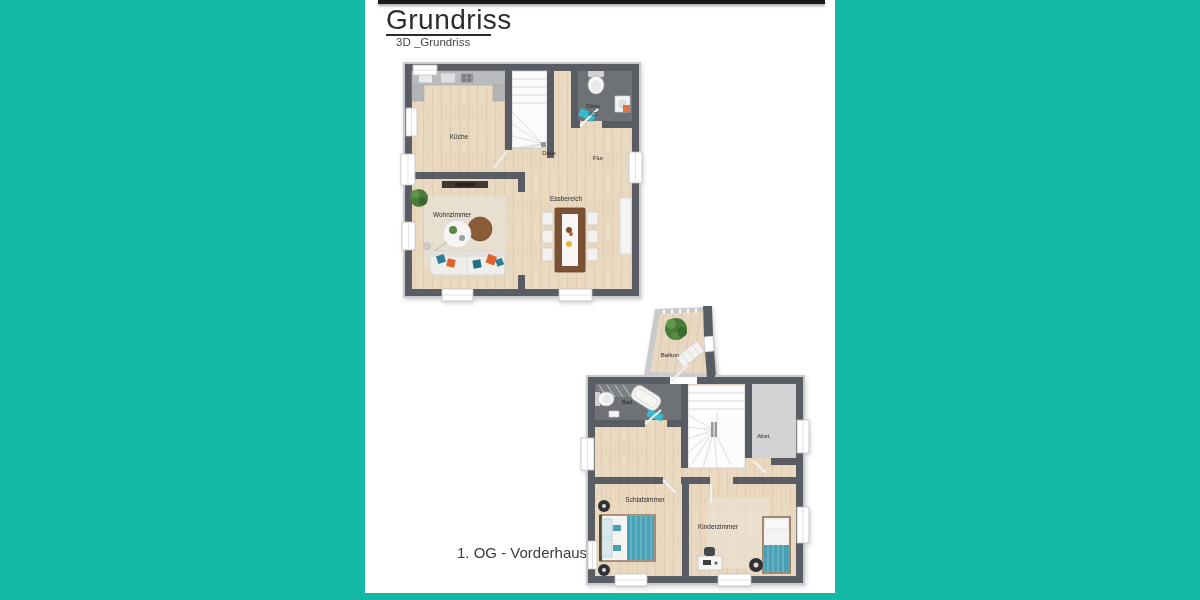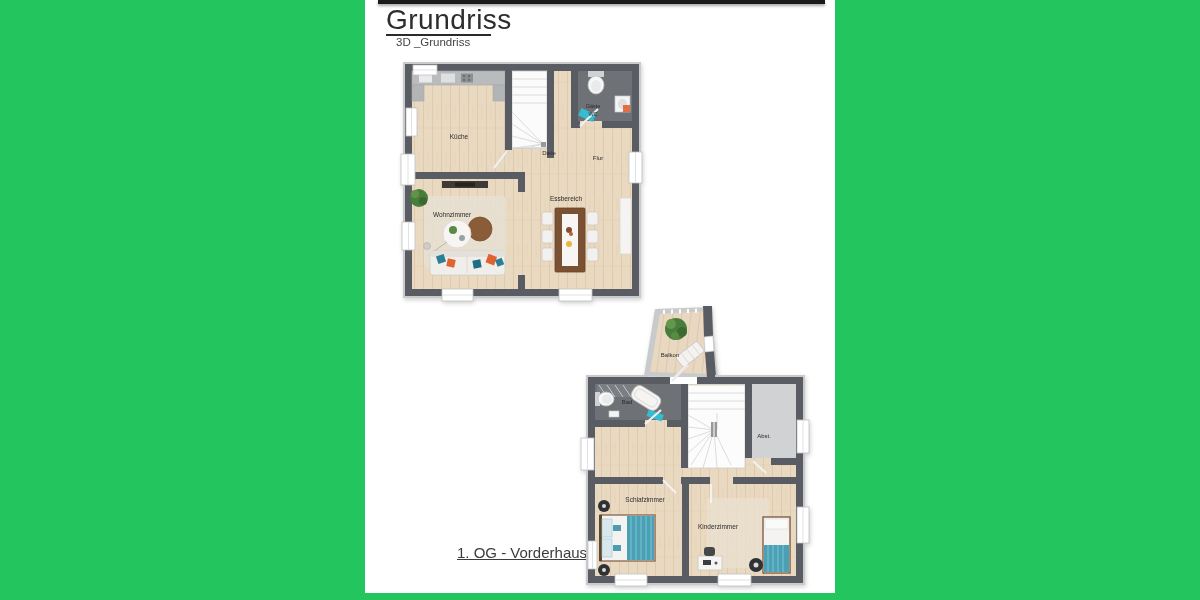--- a/index.html
+++ b/index.html
@@ -1,26 +1,26 @@
 <!DOCTYPE html>
 <html><head>
 <meta charset="utf-8">
 <style>
   html,body{margin:0;padding:0;}
-  #screen{position:relative;width:1200px;height:600px;background:#22c55e;overflow:hidden;
+  #screen{position:relative;width:1200px;height:600px;background:#14b8a6;overflow:hidden;
           font-family:"Liberation Sans",sans-serif;}
   #sheet{position:absolute;left:365px;top:0;width:470px;height:593px;background:#ffffff;}
   #top-rule{position:absolute;left:378px;top:0;width:447px;height:4px;background:#1a1a1a;
             box-shadow:0 2px 3px rgba(0,0,0,.35);}
   #page-title{position:absolute;left:386px;top:4px;font-size:28px;color:#2d2d2d;letter-spacing:.5px;}
   #title-underline{position:absolute;left:386px;top:34px;width:105px;height:2px;background:#2a2a2a;}
   #page-subtitle{position:absolute;left:396px;top:36px;font-size:11.5px;color:#454545;text-align:center;}
   .caption{position:absolute;font-size:15px;color:#3c3c3c;}
   #caption-eg{left:649px;top:60px;}
-  #caption-og{left:457px;top:544px;text-decoration:underline;}
+  #caption-og{left:457px;top:544px;}
   svg.plan{position:absolute;filter:drop-shadow(1px 2px 2px rgba(0,0,0,.18));}
   svg text{font-family:"Liberation Sans",sans-serif;fill:#2b2b2b;}
 </style>
 </head>
 <body>
 
 <div id="screen">
   <div id="sheet"></div>
   <div id="top-rule"></div>
   <div id="page-title">Grundriss</div>

